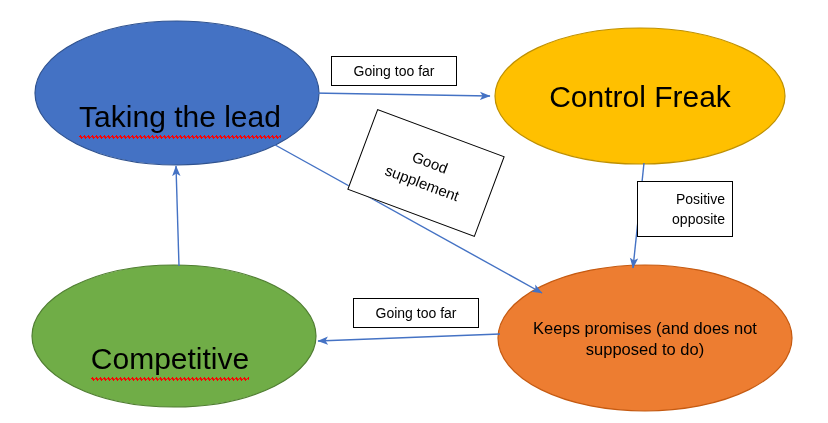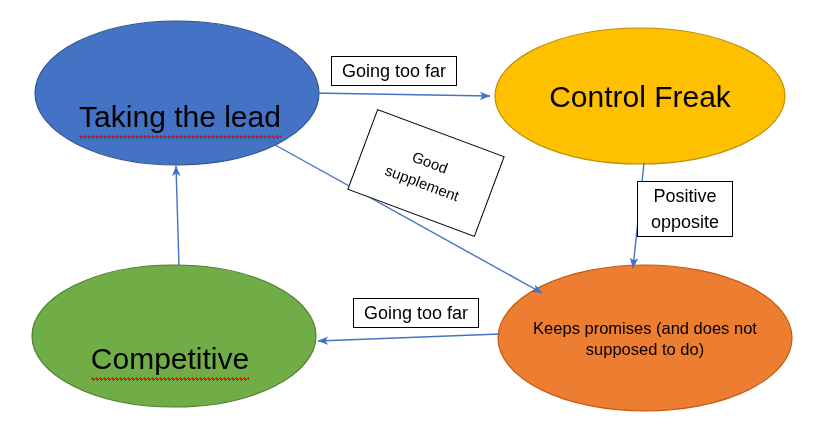--- a/index.html
+++ b/index.html
@@ -31,29 +31,29 @@
   #txt-competitive{left:30px;top:300px;width:280px;height:46px;font-size:30px;margin-top:36px;}
   #txt-keeps{left:505px;top:293px;width:280px;height:92px;font-size:16.5px;}
 
   
   .label-box{
     position:absolute;
     background:#ffffff;
     border:1.2px solid #000000;
     box-sizing:border-box;
     color:#000;
-    font-size:18px;
+    font-size:14px;
     line-height:1.45;
     padding:3px 7px;
     display:flex;flex-direction:column;justify-content:center;
   }
   #lbl-going-top{left:331px;top:56px;width:126px;height:30px;align-items:center;}
   #lbl-going-bottom{left:353px;top:298px;width:126px;height:30px;align-items:center;}
   #lbl-experiences{left:48px;top:192px;width:126px;height:52px;align-items:flex-start;}
-  #lbl-positive{left:637px;top:181px;width:96px;height:56px;align-items:center;}
+  #lbl-positive{left:637px;top:181px;width:96px;height:56px;align-items:flex-end;}
 
   #lbl-good{
     left:358px;top:130px;width:136px;height:86px;
     transform:rotate(20.5deg);transform-origin:center center;
     align-items:center;font-size:15px;
   }
   #lbl-good .ln{display:block;white-space:nowrap;}
 
   
   .sq::after{

